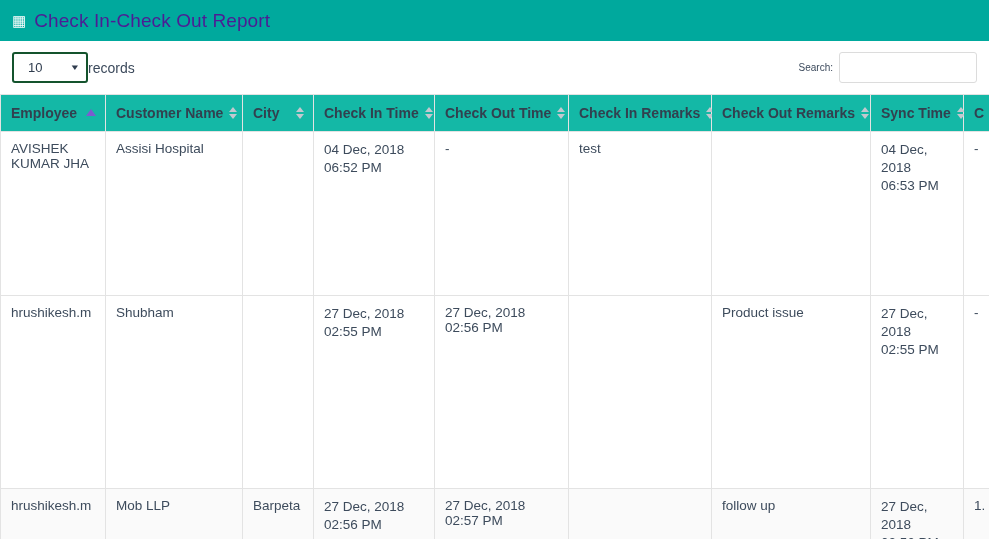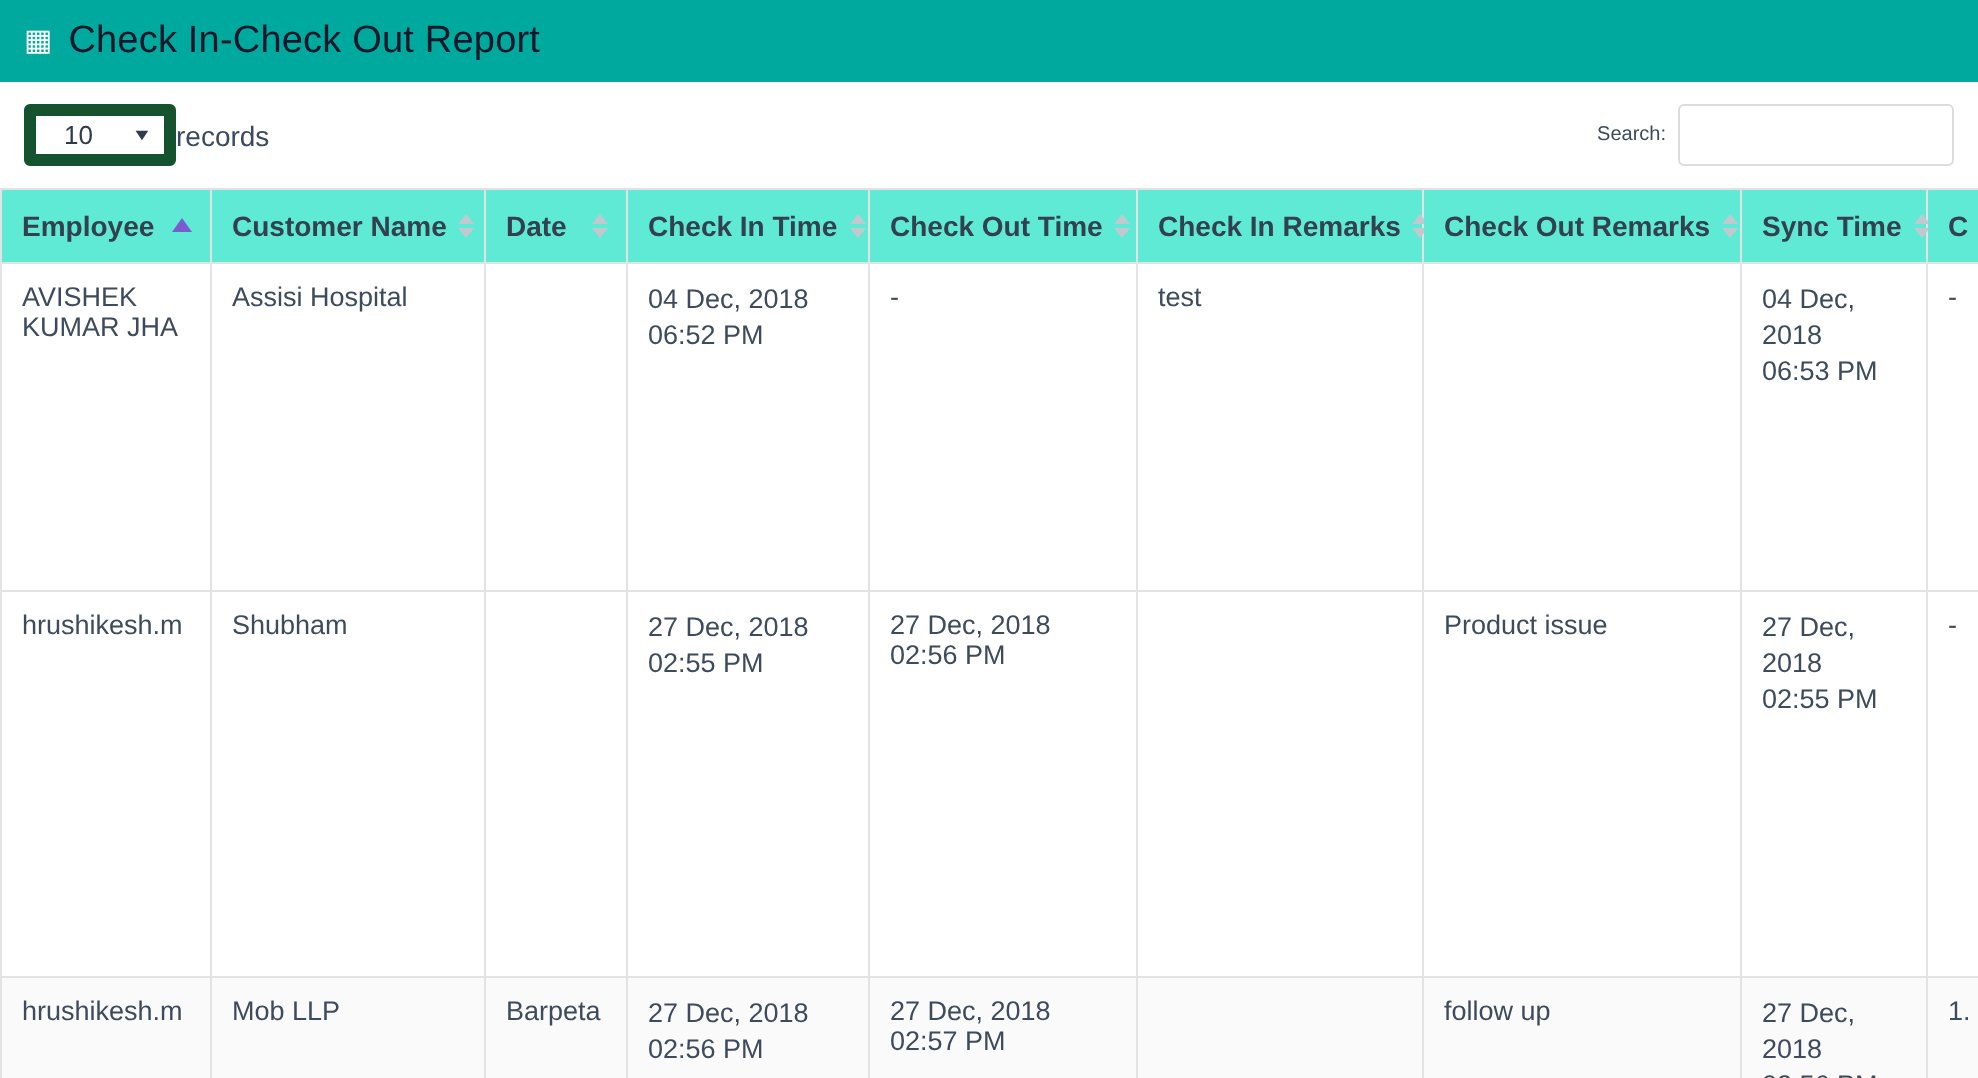--- a/index.html
+++ b/index.html
@@ -25,41 +25,41 @@
   .header-icon {
     font-size: 15px;
     line-height: 1;
     margin-right: 8px;
     color: #ffffff;
     display: inline-block;
   }
   .header-title {
     font-size: 19px;
     font-weight: 400;
-    color: #0f172a;
+    color: #4c1d95;
     letter-spacing: .1px;
     white-space: nowrap;
   }
 
   
   .controls {
     height: 53px;
     display: flex;
     align-items: center;
     padding: 0 12px;
     position: relative;
   }
   .length-group {
     display: flex;
     align-items: center;
   }
   .length-select {
     width: 76px;
     height: 31px;
-    border: 6px solid #14532d;
+    border: 2px solid #14532d;
     border-radius: 3px;
     background: #ffffff;
     display: flex;
     align-items: center;
     justify-content: space-between;
     padding: 0 7px 0 14px;
     font-size: 13px;
     color: #2f3c4e;
   }
   .length-select .caret {
@@ -116,21 +116,21 @@
     padding: 9px 9px 9px 10px;
     font-size: 13.5px;
     color: #3d4b5c;
     word-wrap: break-word;
     overflow-wrap: break-word;
   }
   table.report th:first-child,
   table.report td:first-child { border-left: 1px solid #e3e3e3; }
 
   table.report thead th {
-    background: #5eead4;
+    background: #14b8a6;
     font-weight: bold;
     font-size: 14px;
     color: #32404f;
     height: 36px;
     padding-top: 8px;
     padding-bottom: 8px;
     vertical-align: middle;
     white-space: nowrap;
     position: relative;
   }
@@ -229,21 +229,21 @@
           <div class="th-inner">
             <span>Customer Name</span>
             <span class="sort-ind">
                 <i class="up"></i>
                 <i class="down"></i>
               </span>
           </div>
         </th>
         <th>
           <div class="th-inner">
-            <span>Date</span>
+            <span>City</span>
             <span class="sort-ind">
                 <i class="up"></i>
                 <i class="down"></i>
               </span>
           </div>
         </th>
         <th>
           <div class="th-inner">
             <span>Check In Time</span>
             <span class="sort-ind">

